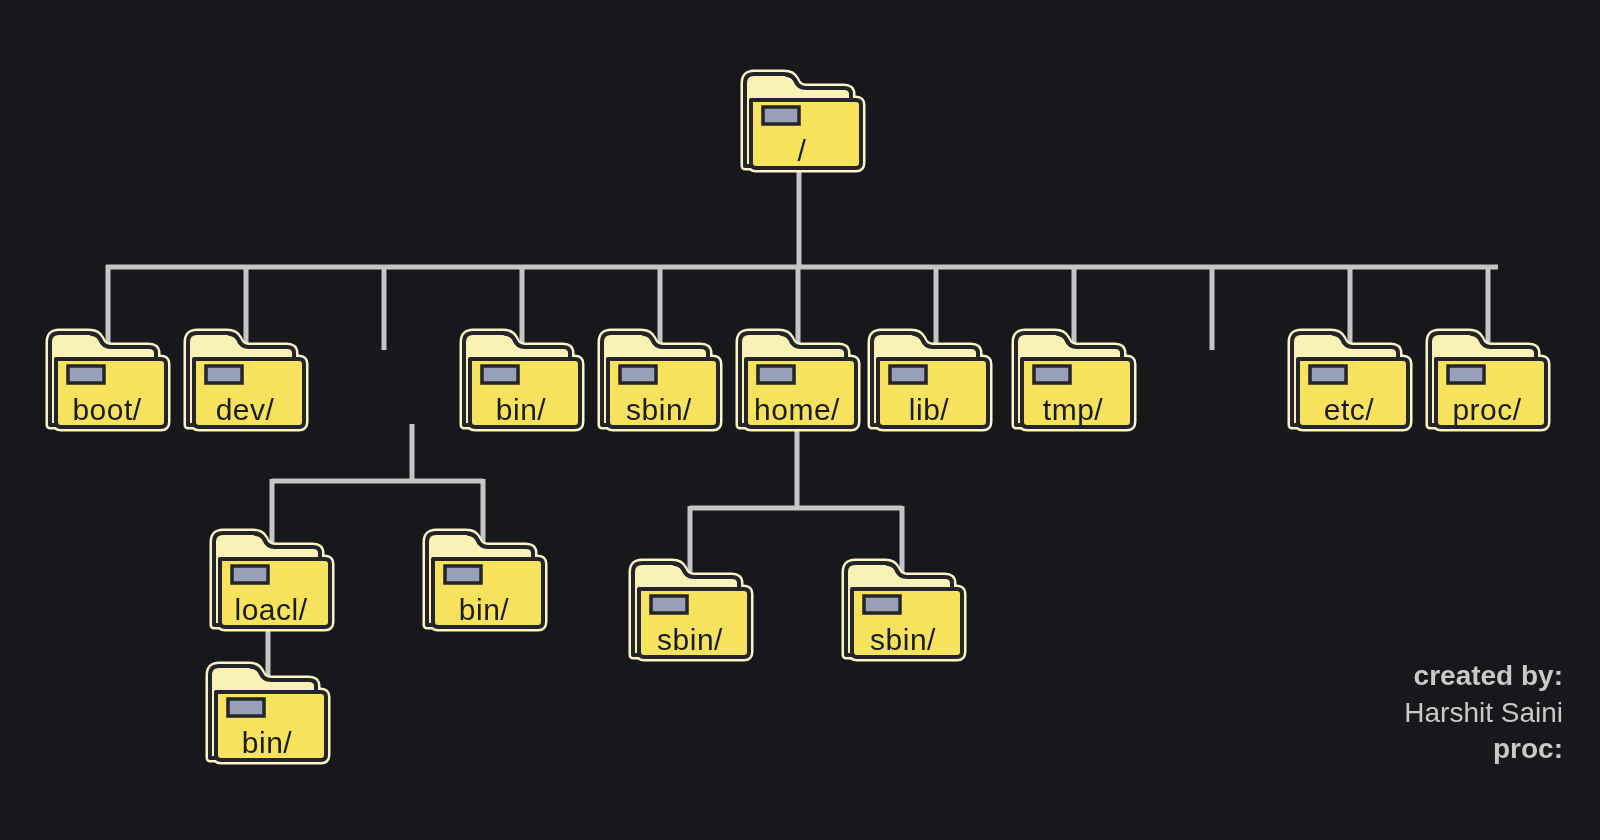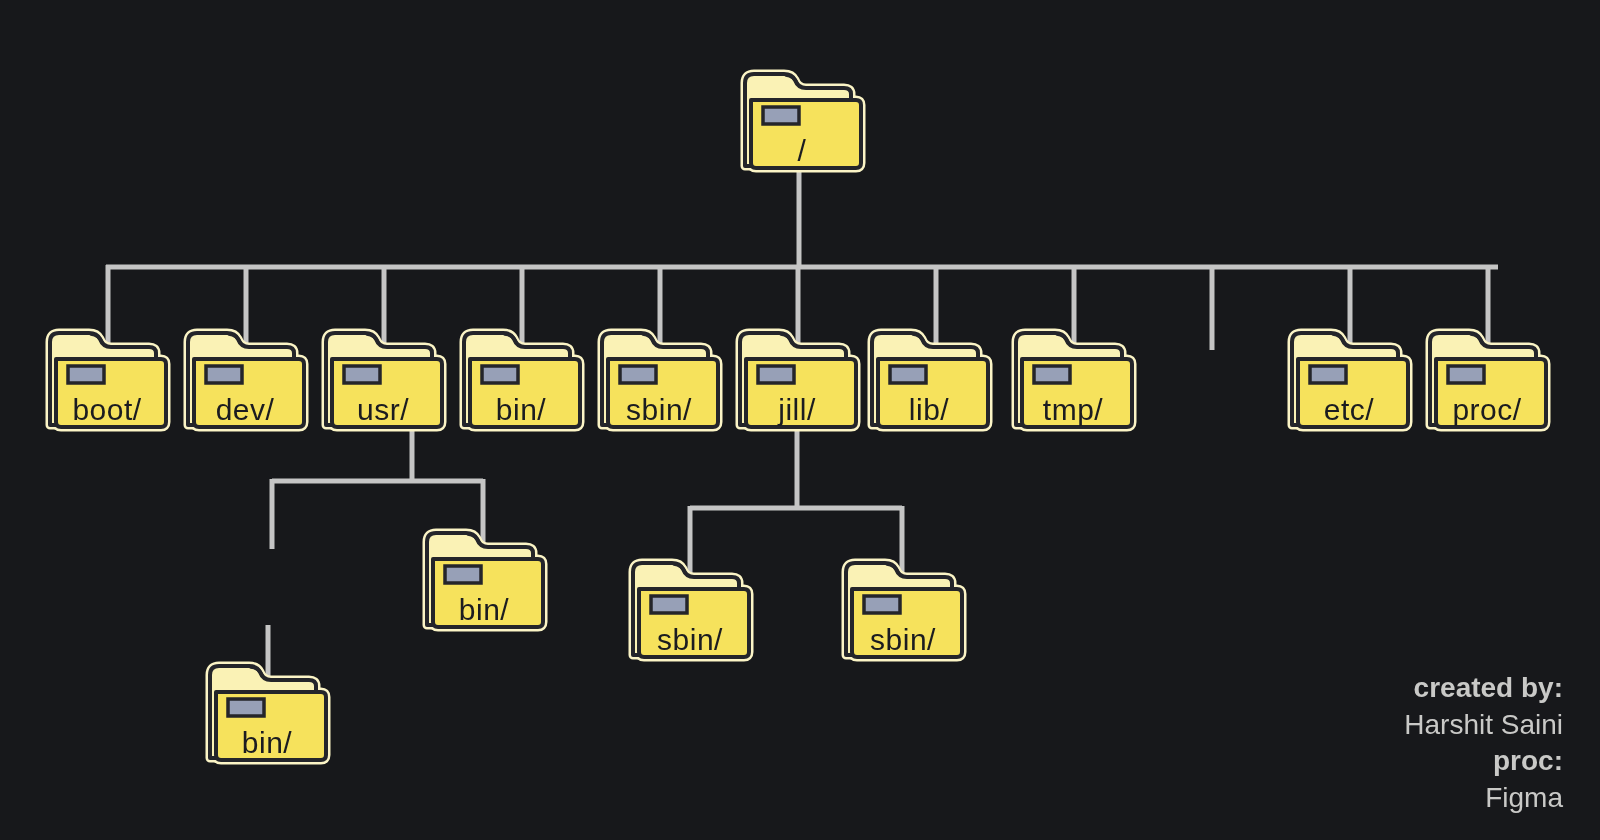--- a/index.html
+++ b/index.html
@@ -20,21 +20,20 @@
     font-size:30px;line-height:30px;
     color:var(--folder-text,#1B1C20);
     letter-spacing:0.5px;
     user-select:none;
   }
   .credits{
     position:absolute;right:37px;top:658px;z-index:2;
     text-align:right;
     font-size:28px;line-height:36.5px;
     color:var(--credits-text,#C9C9C7);
-    margin-top:12px;
   }
   .credits .bold{font-weight:bold;}
 </style>
 </head>
 <body>
 
 <div class="scene">
 
   <svg width="0" height="0" style="position:absolute" aria-hidden="true">
     <defs>
@@ -96,43 +95,37 @@
         <use href="#fshape"></use>
       </svg>
     <span class="flabel">boot/</span>
   </div>
   <div class="node" style="left:180px;top:325px">
     <svg class="ficon" viewBox="0 0 128 106">
         <use href="#fshape"></use>
       </svg>
     <span class="flabel">dev/</span>
   </div>
-  <div class="node" style="left:318px;top:325px">
-    <svg class="ficon" viewBox="0 0 128 106">
-        <use href="#fshape"></use>
-      </svg>
-    <span class="flabel">usr/</span>
-  </div>
   <div class="node" style="left:456px;top:325px">
     <svg class="ficon" viewBox="0 0 128 106">
         <use href="#fshape"></use>
       </svg>
     <span class="flabel">bin/</span>
   </div>
   <div class="node" style="left:594px;top:325px">
     <svg class="ficon" viewBox="0 0 128 106">
         <use href="#fshape"></use>
       </svg>
     <span class="flabel">sbin/</span>
   </div>
   <div class="node" style="left:732px;top:325px">
     <svg class="ficon" viewBox="0 0 128 106">
         <use href="#fshape"></use>
       </svg>
-    <span class="flabel">jill/</span>
+    <span class="flabel">home/</span>
   </div>
   <div class="node" style="left:864px;top:325px">
     <svg class="ficon" viewBox="0 0 128 106">
         <use href="#fshape"></use>
       </svg>
     <span class="flabel">lib/</span>
   </div>
   <div class="node" style="left:1008px;top:325px">
     <svg class="ficon" viewBox="0 0 128 106">
         <use href="#fshape"></use>
@@ -145,20 +138,26 @@
       </svg>
     <span class="flabel">etc/</span>
   </div>
   <div class="node" style="left:1422px;top:325px">
     <svg class="ficon" viewBox="0 0 128 106">
         <use href="#fshape"></use>
       </svg>
     <span class="flabel">proc/</span>
   </div>
 
+  <div class="node" style="left:206px;top:525px">
+    <svg class="ficon" viewBox="0 0 128 106">
+        <use href="#fshape"></use>
+      </svg>
+    <span class="flabel">loacl/</span>
+  </div>
   <div class="node" style="left:419px;top:525px">
     <svg class="ficon" viewBox="0 0 128 106">
         <use href="#fshape"></use>
       </svg>
     <span class="flabel">bin/</span>
   </div>
 
   <div class="node" style="left:202px;top:658px">
     <svg class="ficon" viewBox="0 0 128 106">
         <use href="#fshape"></use>
@@ -176,16 +175,15 @@
     <svg class="ficon" viewBox="0 0 128 106">
         <use href="#fshape"></use>
       </svg>
     <span class="flabel">sbin/</span>
   </div>
 
   <div class="credits">
     <div class="bold">created by:</div>
     <div>Harshit Saini</div>
     <div class="bold">proc:</div>
-    <div>Figma</div>
   </div>
 
 </div>
 
 </body></html>

